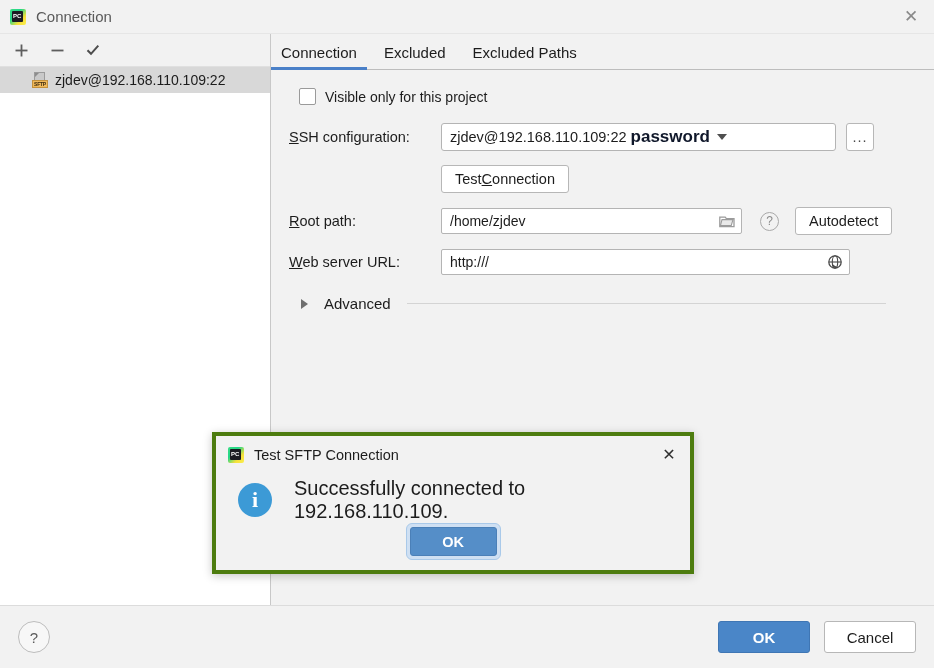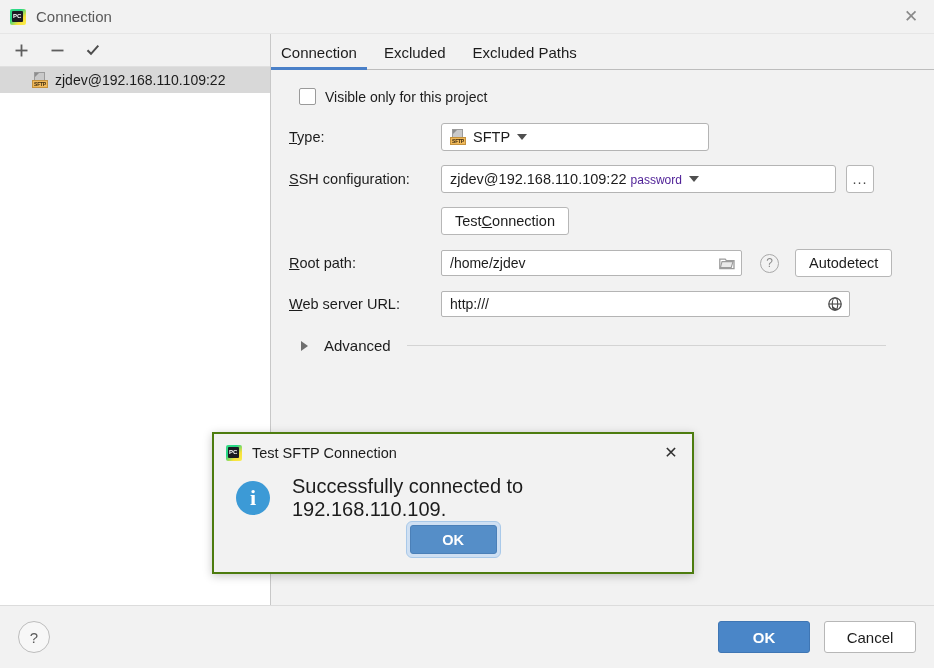--- a/index.html
+++ b/index.html
@@ -244,21 +244,21 @@
     border: 1px solid #b4b4b4;
     border-radius: 2px;
     display: flex;
     align-items: center;
     padding: 0 6px 0 8px;
     box-sizing: border-box;
     font-size: 14px;
     gap: 6px;
   }
   .field .grow { flex: 1 1 auto; white-space: nowrap; overflow: hidden; }
-  .muted { color: #4c1d95; font-size: 12px; }
+  .muted { color: #0f172a; font-size: 17px; font-weight: bold; }
 
   .combo {
     background: #fff;
     border: 1px solid #b4b4b4;
     border-radius: 3px;
     height: 28px;
     display: flex;
     align-items: center;
     padding: 0 8px 0 8px;
     box-sizing: border-box;
@@ -361,21 +361,21 @@
     inset: 0;
     pointer-events: none;
   }
   .modal {
     position: absolute;
     left: 212px;
     top: 432px;
     width: 482px;
     height: 142px;
     background: #f2f2f2;
-    border: 2px solid #4d7c0f;
+    border: 4px solid #4d7c0f;
     box-shadow: 0 2px 9px rgba(0,0,0,0.22);
     box-sizing: border-box;
     pointer-events: auto;
     display: flex;
     flex-direction: column;
   }
   .modal-title {
     height: 37px;
     display: flex;
     align-items: center;
@@ -496,31 +496,20 @@
         <div class="tab">Excluded Paths</div>
       </div>
 
       <div class="form">
 
         <div class="checkrow">
           <span class="checkbox"></span>
           <span>Visible only for this project</span>
         </div>
 
-        <div class="row">
-          <div class="lbl"><span class="mn">T</span><span>ype:</span></div>
-          <div class="combo" style="width:268px">
-            <span class="sftp-icon">
-              <span class="page"></span>
-                <span class="tag">SFTP</span>
-            </span>
-            <span class="grow">SFTP</span>
-            <span class="caret"></span>
-          </div>
-        </div>
 
         <div class="row">
           <div class="lbl"><span class="mn">S</span><span>SH configuration:</span></div>
           <div class="combo" style="width:395px">
             <span class="grow"><span>zjdev@192.168.110.109:22</span> <span class="muted">password</span></span>
             <span class="caret"></span>
           </div>
           <div class="btn small-sq" style="margin-left:10px">...</div>
         </div>
 

